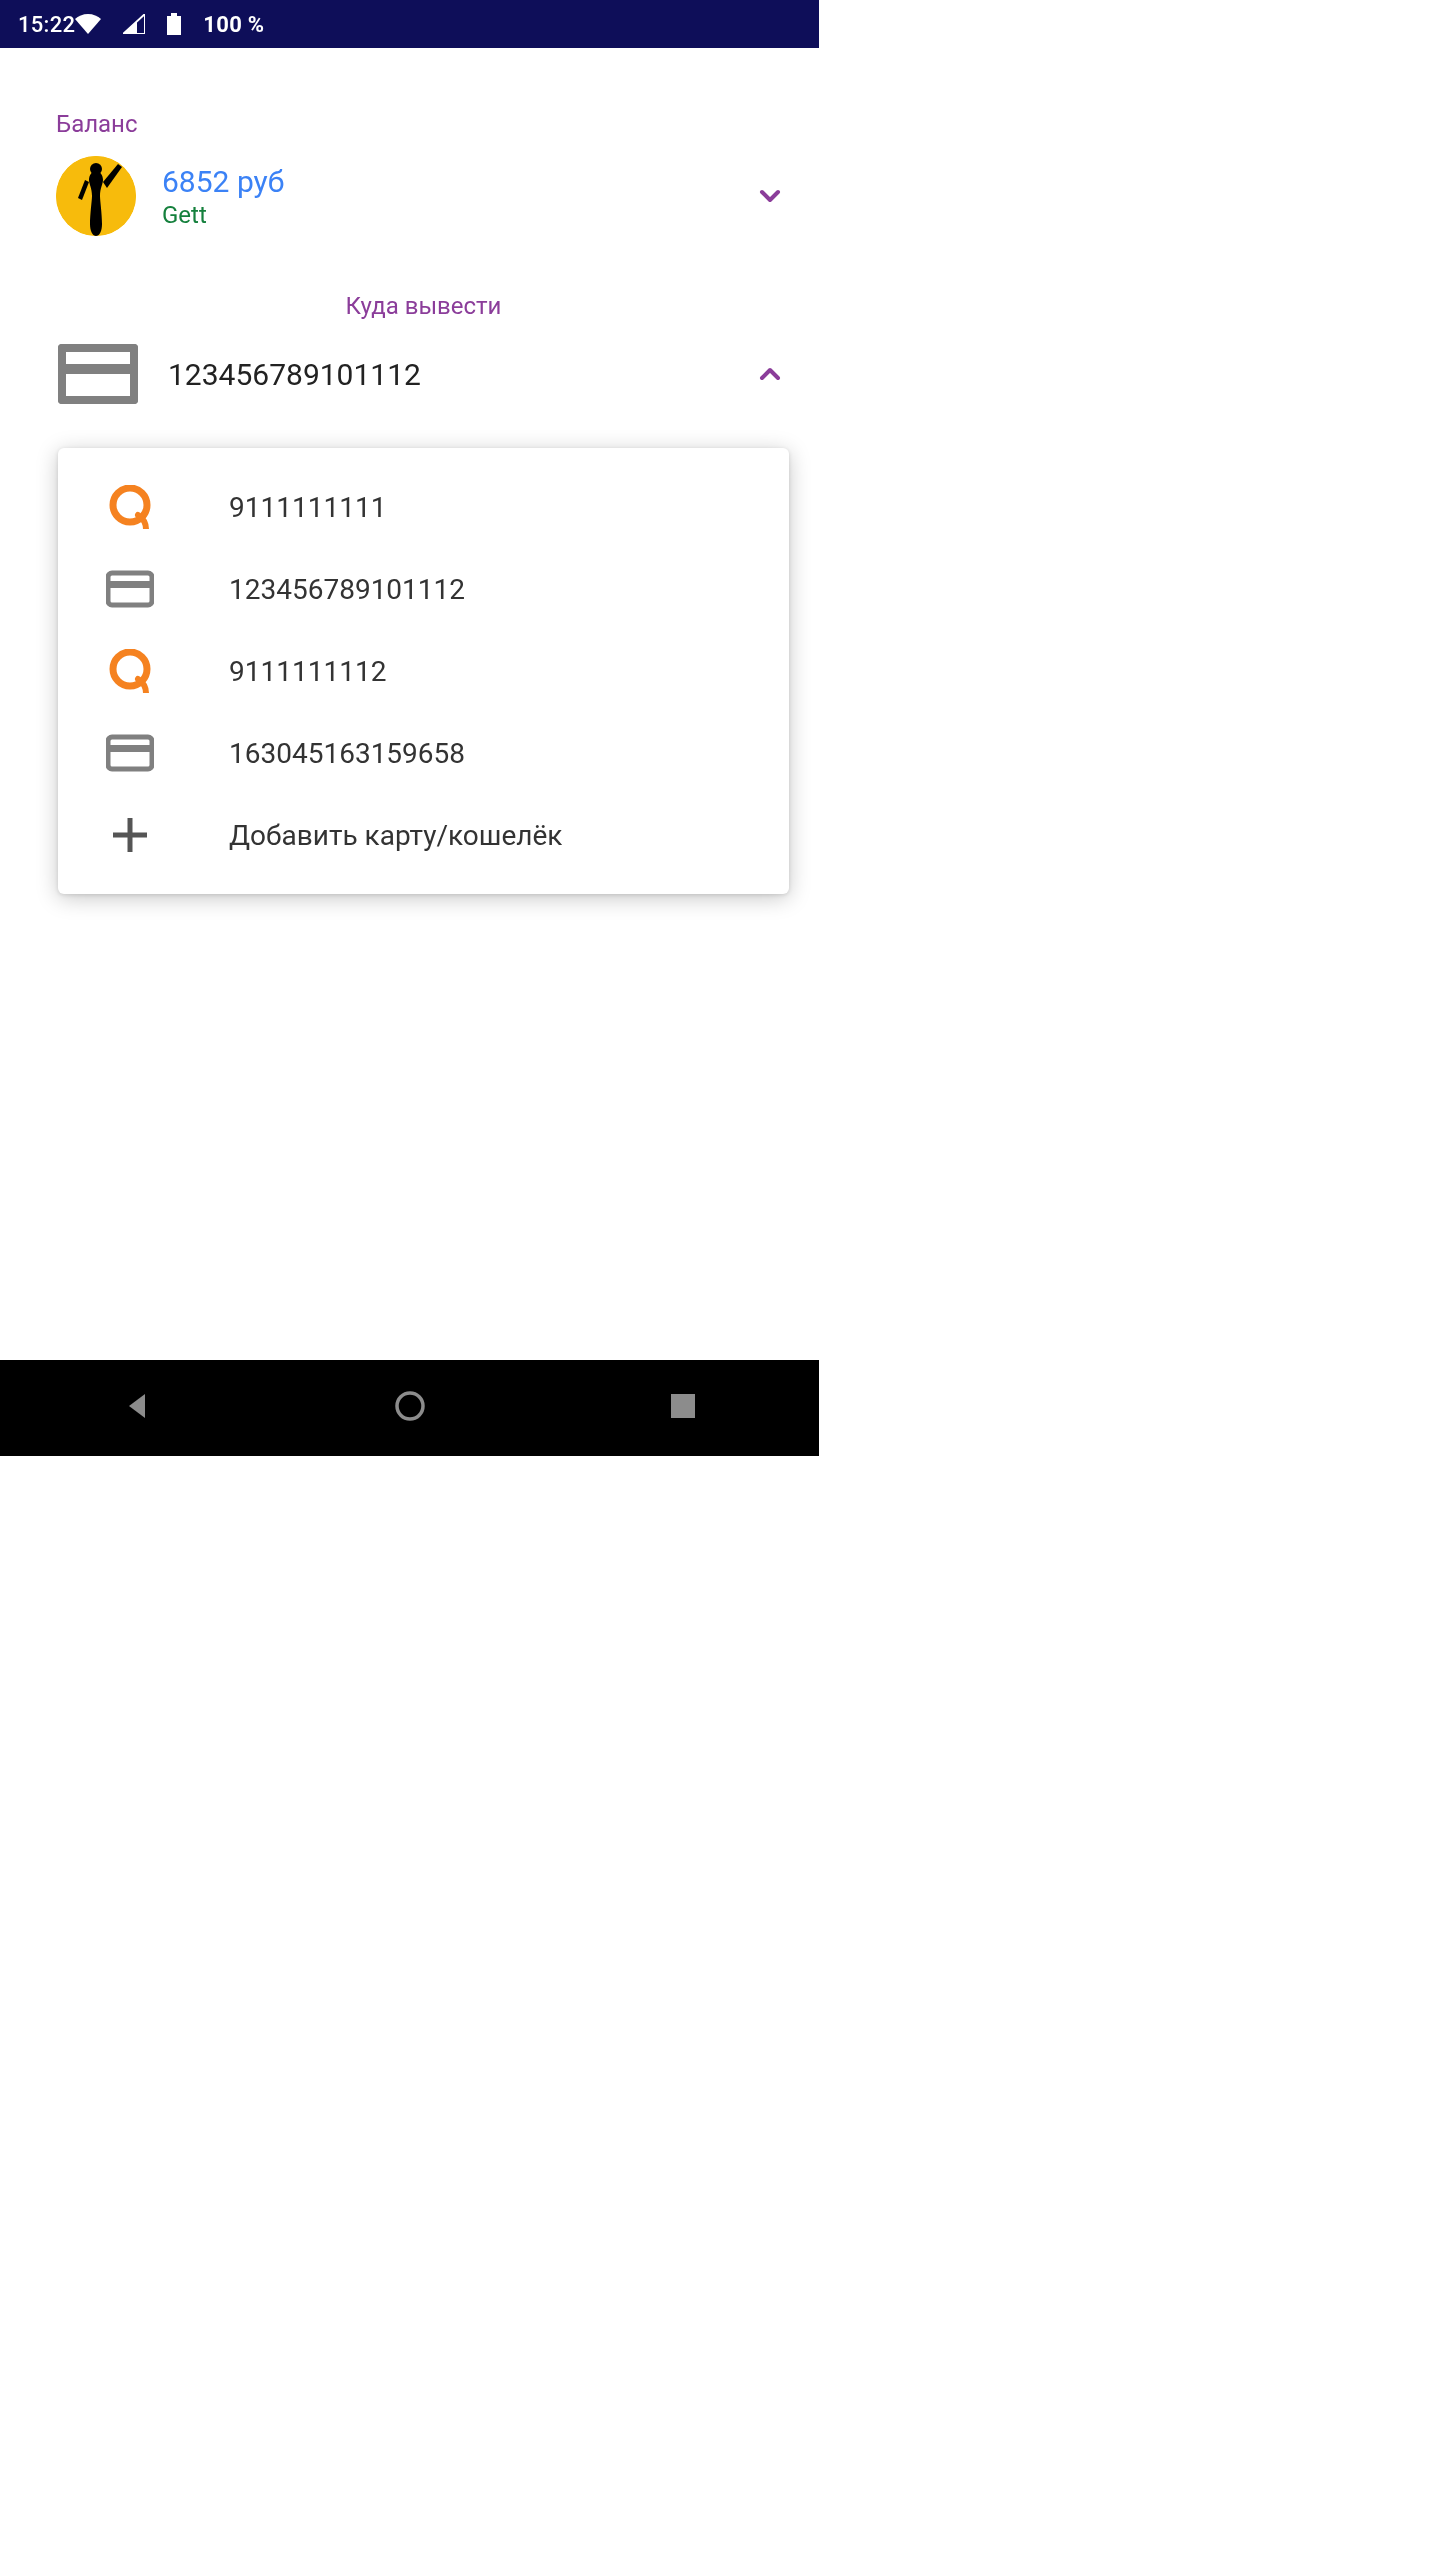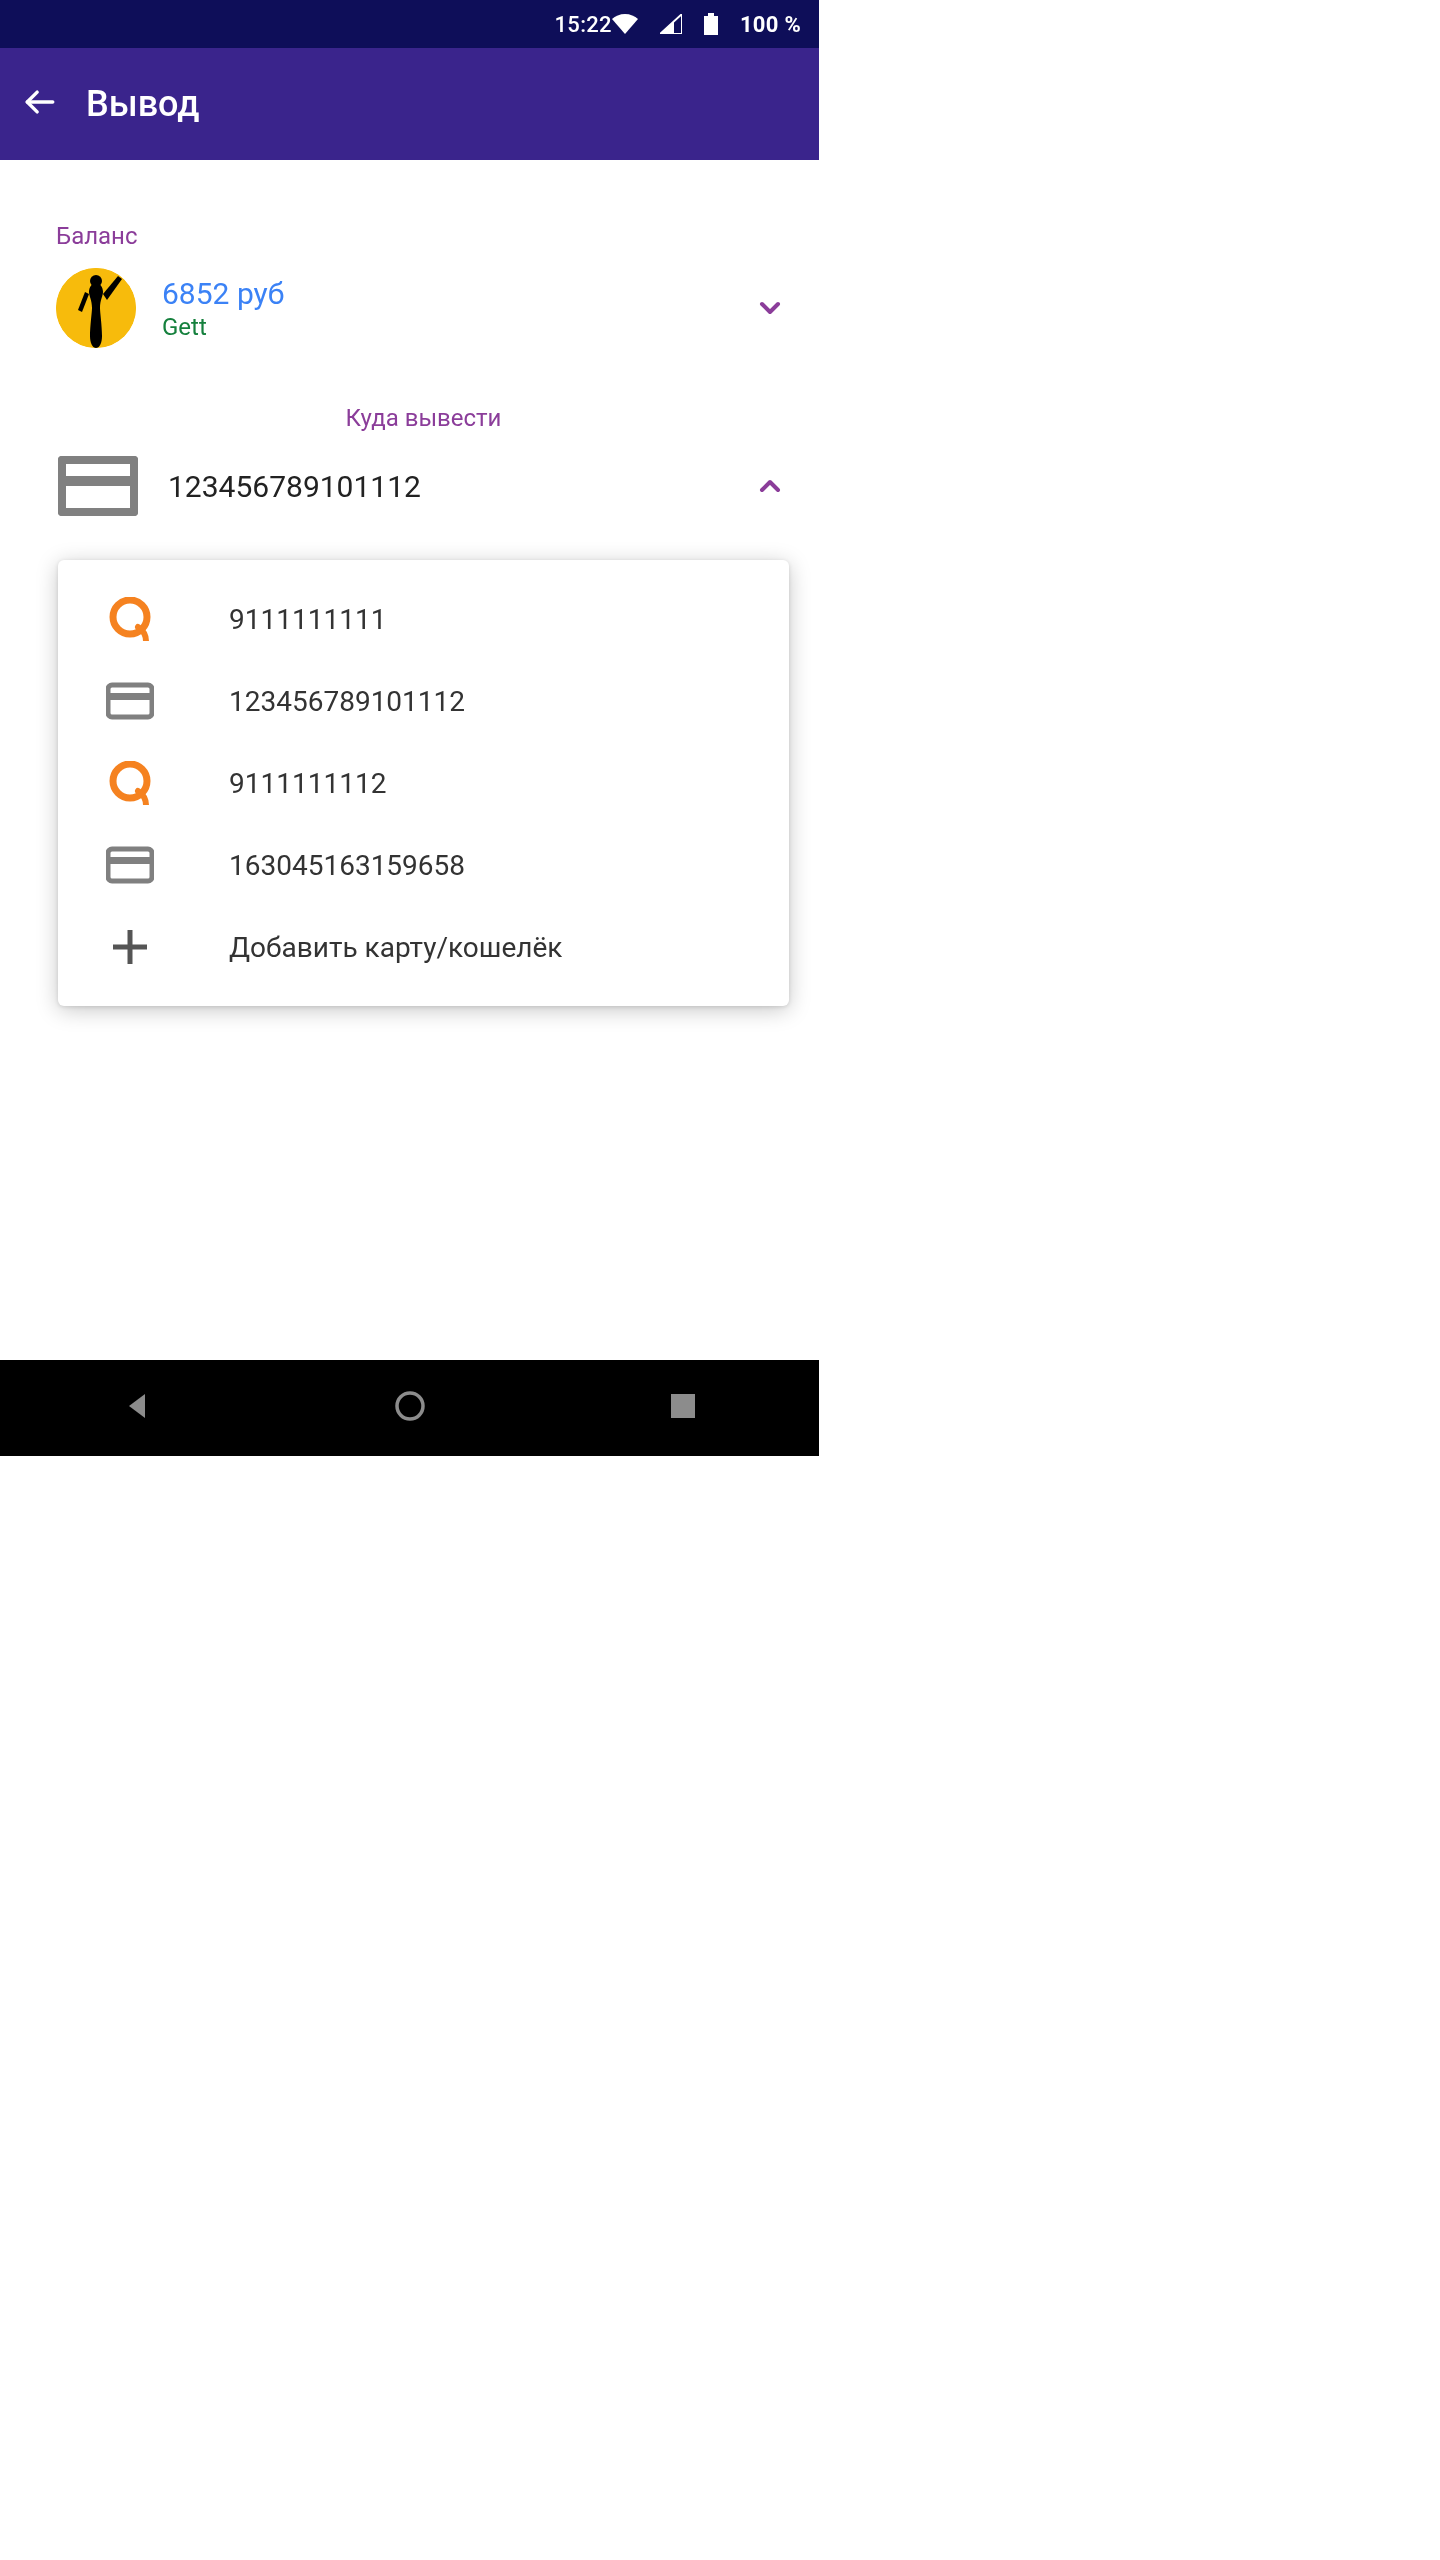--- a/index.html
+++ b/index.html
@@ -1,20 +1,20 @@
 <!DOCTYPE html>
 <html><head>
 <meta charset="utf-8">
 <style>
   * { box-sizing: border-box; margin: 0; padding: 0; }
   html, body { width: 819px; height: 1456px; font-family: Roboto, -apple-system, Arial, sans-serif; background: #ffffff; overflow: hidden; }
   .screen { width: 819px; height: 1456px; display: flex; flex-direction: column; background: #ffffff; }
 
   
-  .status-bar { height: 48px; background: #0e0e59; color: #ffffff; display: flex; align-items: center; padding: 0 18px; justify-content: flex-end; font-size: 22px; letter-spacing: 0.3px; }
+  .status-bar { height: 48px; background: #0e0e59; color: #ffffff; display: flex; align-items: center; padding: 0 18px; justify-content: flex-start; font-size: 22px; letter-spacing: 0.3px; }
   .status-left { font-weight: 500; }
   .status-right { display: flex; align-items: center; gap: 22px; font-weight: 700; }
   .status-right svg { display: block; }
 
   
   .app-bar { height: 112px; background: #3a248c; color: #ffffff; display: flex; align-items: center; padding: 0 16px; }
   .back-btn { width: 48px; height: 48px; display: flex; align-items: center; justify-content: center; margin-right: 22px; cursor: pointer; }
   .app-title { font-size: 36px; font-weight: 500; }
 
   
@@ -68,31 +68,20 @@
       <span>
         <svg width="14" height="22" viewBox="0 0 14 22">
             <rect x="4" y="0" width="6" height="3" fill="#fff"></rect>
             <rect x="0" y="3" width="14" height="19" fill="#fff"></rect>
           </svg>
       </span>
       <span>100 %</span>
     </div>
   </div>
 
-  <div class="app-bar">
-    <div class="back-btn">
-      <span>
-        <svg width="34" height="34" viewBox="0 0 24 24" fill="none" stroke="#fff" stroke-width="2.4" stroke-linecap="round" stroke-linejoin="round">
-            <line x1="21" y1="12" x2="3" y2="12"></line>
-            <polyline points="10 19 3 12 10 5"></polyline>
-          </svg>
-      </span>
-    </div>
-    <div class="app-title">Вывод</div>
-  </div>
 
   <div class="content">
 
     <div class="section-label">Баланс</div>
 
     <div class="balance-row">
       <div class="balance-avatar">
         <svg viewBox="0 0 80 80">
           <circle cx="40" cy="40" r="40" fill="#f7bb0c"></circle>
           <path d="M40 80 C36 80 34 74 34 68 C34 58 36 44 36 40 C36 32 33 28 33 24 C33 19 36 15 40 15 C44 15 47 19 47 24 C47 28 44 32 44 40 C44 44 46 58 46 68 C46 74 44 80 40 80 Z" fill="#000"></path>

